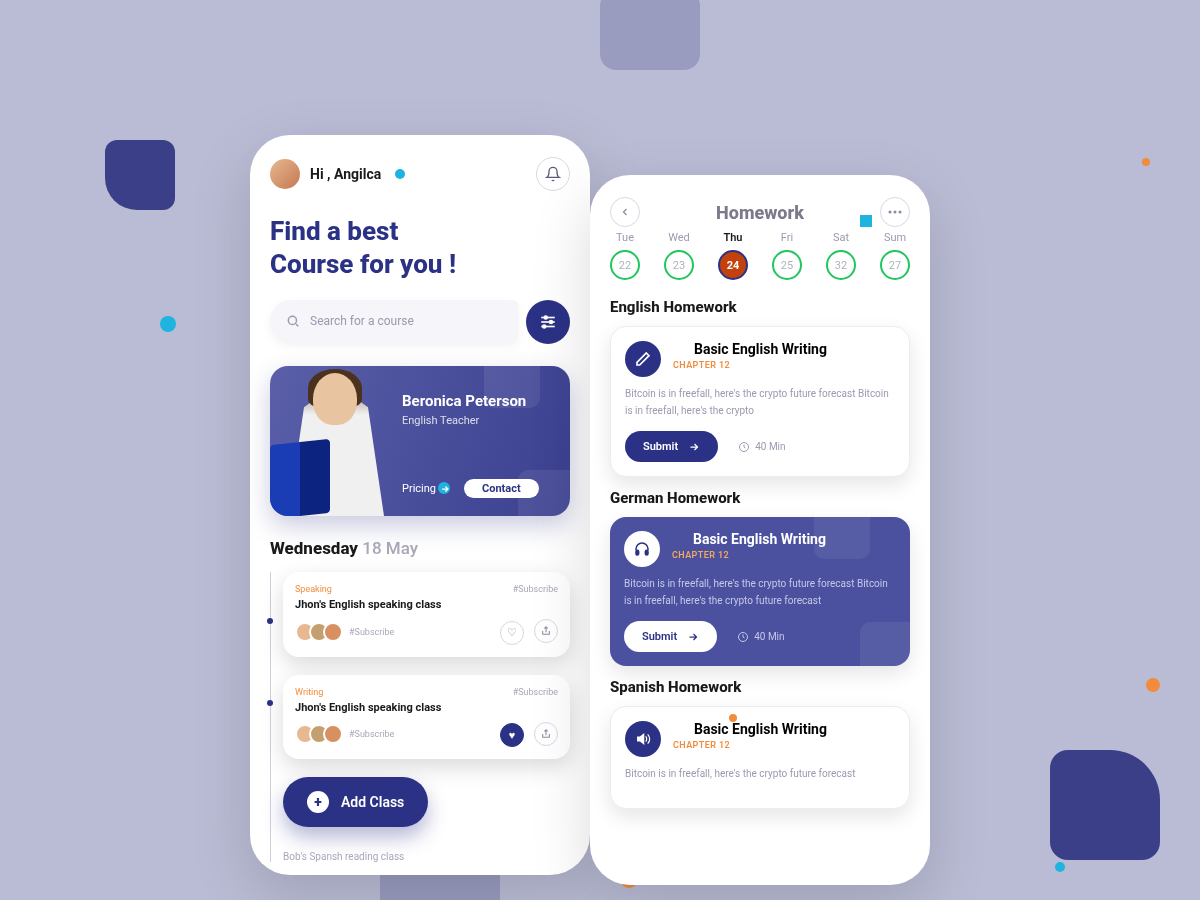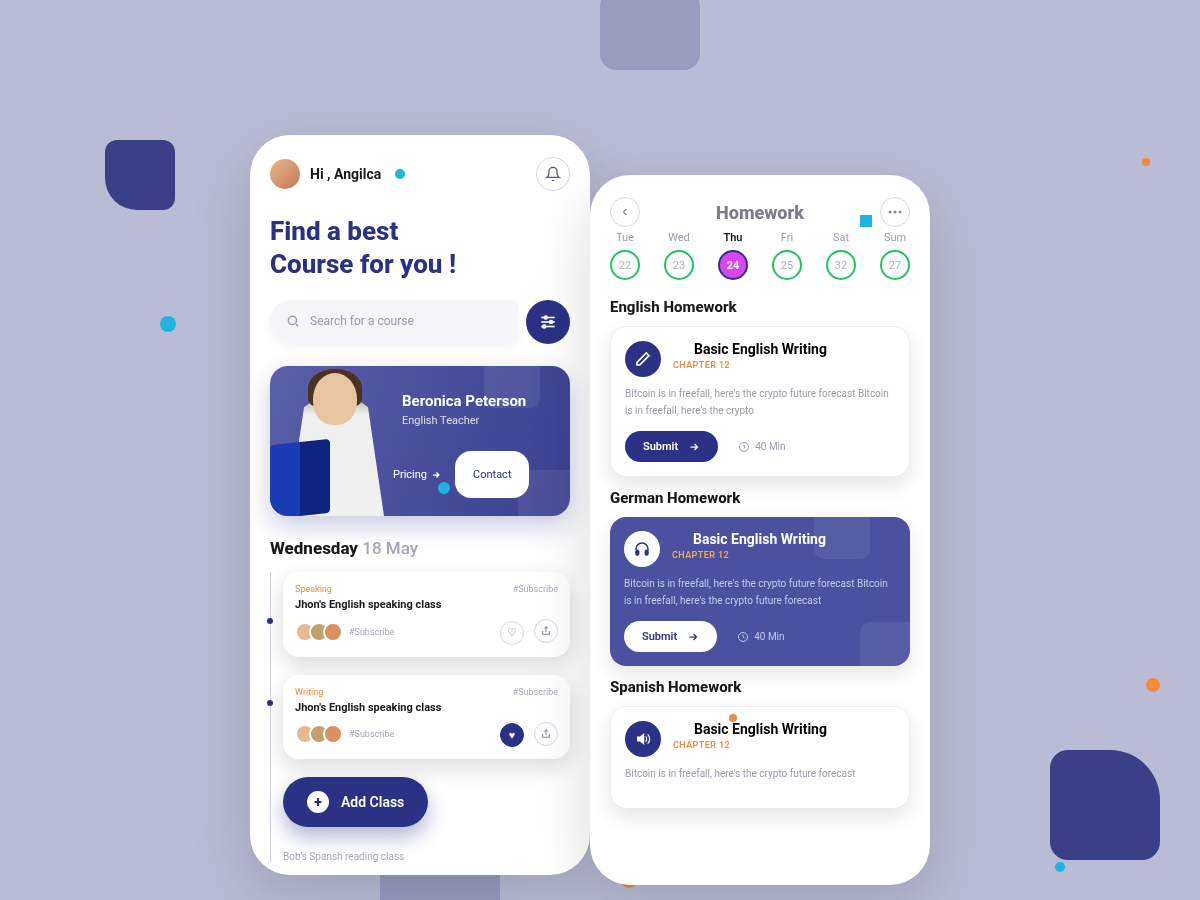--- a/index.html
+++ b/index.html
@@ -41,23 +41,23 @@
 .teacher-card { background: linear-gradient(110deg,#5a5fa8,#3b4090); border-radius: 18px; height: 150px; position: relative; overflow: hidden; margin-bottom: 22px; box-shadow: 0 10px 24px rgba(43,50,133,0.25); }
 .teacher-card .shape { position: absolute; background: rgba(255,255,255,0.08); border-radius: 10px; }
 .teacher-img { position: absolute; left: 0px; bottom: 0; width: 120px; height: 145px; }
 .teacher-body { position: absolute; top: 0; width: 100px; height: 145px; background: linear-gradient(180deg,#6a4a35 0%,#f0f0f0 30%,#f0f0f0 100%); clip-path: polygon(35% 0,65% 0,68% 18%,82% 25%,98% 100%,2% 100%,18% 25%,32% 18%); left:16px; }
 .teacher-head { position:absolute; top:2px; left:43px; width:44px; height:52px; background:#e8c4a0; border-radius:50% 50% 45% 45%;}
 .teacher-hair { position:absolute; top:-2px; left:38px; width:54px; height:38px; background:#4a321e; border-radius:50% 50% 20% 20%;}
 .books { position:absolute; bottom:0; left:0px; width:60px; height:74px; background:linear-gradient(90deg,#1a3db5 0 50%,#0d2380 50%); transform:skewY(-6deg); border-radius:4px;}
 .teacher-info { position: absolute; left: 132px; top: 26px; color: #fff; }
 .teacher-name { font-weight: 700; font-size: 15px; }
 .teacher-role { font-size: 11px; opacity: 0.8; margin-top: 4px; }
-.teacher-actions { position: absolute; left: 123px; bottom: 18px; display: flex; gap: 14px; align-items: center; }
+.teacher-actions { position: absolute; left: 132px; bottom: 18px; display: flex; gap: 14px; align-items: center; }
 .pricing-link { color: #fff; font-size: 11px; display: flex; align-items: center; gap: 4px; }
-.contact-btn { background: #fff; color: #2b3285; font-size: 11px; font-weight: 400; padding: 17px 18px; border-radius: 16px; cursor: pointer; }
+.contact-btn { background: #fff; color: #2b3285; font-size: 11px; font-weight: 700; padding: 3px 18px; border-radius: 16px; cursor: pointer; }
 .dot-cyan-teacher { position:absolute; left:168px; bottom:22px; width:12px;height:12px;background:#1fb4e0;border-radius:50%;}
 
 .day-heading { font-size: 17px; font-weight: 800; color: #1a1a1a; margin-bottom: 14px; }
 .day-heading .date-muted { color: #a8a8b8; font-weight: 500; }
 
 .timeline { display: flex; gap: 12px; }
 .timeline-hours { display: flex; flex-direction: column; gap: 20px; font-size: 10px; color: #a8a8b8; width: 38px; padding-top: 6px;}
 .timeline-hours div { height: 20px; }
 .timeline-line { width: 1px; background: #d0d0dc; position: relative; }
 .timeline-line .dot-on { position: absolute; width: 6px; height: 6px; background: #2b3285; border-radius: 50%; left: -3px; }
@@ -83,21 +83,21 @@
 
 
 .hw-header { display: flex; justify-content: space-between; align-items: center; margin-bottom: 4px; position: relative; }
 .back-btn, .more-btn { width: 30px; height: 30px; border-radius: 50%; border: 1px solid #d8d8e0; display: flex; align-items: center; justify-content: center; cursor: pointer; color:#8a8aa0;}
 .hw-title { font-size: 18px; font-weight: 800; color: #7a7a8a; }
 
 .days-row { display: flex; justify-content: space-between; margin-bottom: 18px; }
 .day-col { display: flex; flex-direction: column; align-items: center; gap: 6px; }
 .day-label { font-size: 11px; color: #9a9ab0; }
 .day-num { width: 30px; height: 30px; border-radius: 50%; border: 2px solid #22c55e; display: flex; align-items: center; justify-content: center; font-size: 11px; color: #b0b0c0; cursor: pointer; }
-.day-num.active { background: #d946ef; border-color: #2b3285; color: #fff; font-weight: 700; }
+.day-num.active { background: #c2410c; border-color: #2b3285; color: #fff; font-weight: 700; }
 .day-col.active .day-label { color: #1a1a1a; font-weight: 600; }
 
 .hw-section-title { font-size: 15px; font-weight: 800; color: #1a1a1a; margin: 12px 0 10px; }
 
 .hw-card { border-radius: 16px; padding: 14px; box-shadow: 0 8px 20px rgba(0,0,0,0.1); position:relative; overflow:hidden;}
 .hw-card.light { background: #fff; border: 1px solid #ececf3; }
 .hw-card.dark { background: #4b519f; color: #fff; }
 .hw-card.dark .shape {position:absolute; background:rgba(255,255,255,0.07); border-radius:10px;}
 .hw-head { display: flex; gap: 12px; align-items: flex-start; margin-bottom: 8px; }
 .hw-icon { width: 36px; height: 36px; border-radius: 50%; display: flex; align-items: center; justify-content: center; flex-shrink: 0; }

